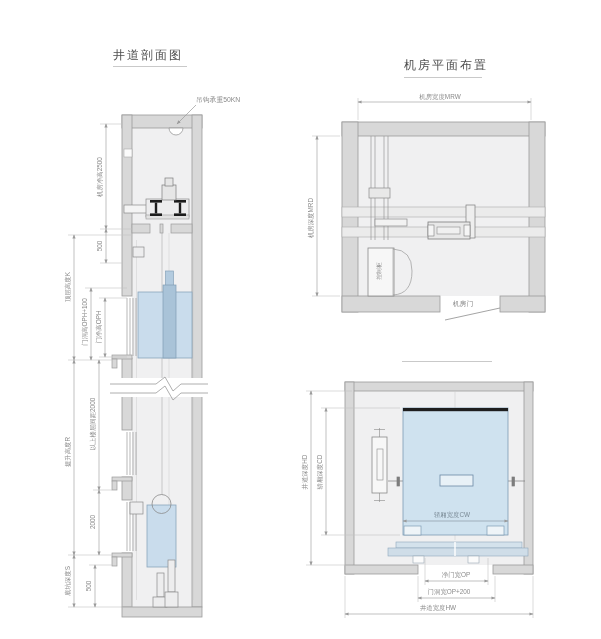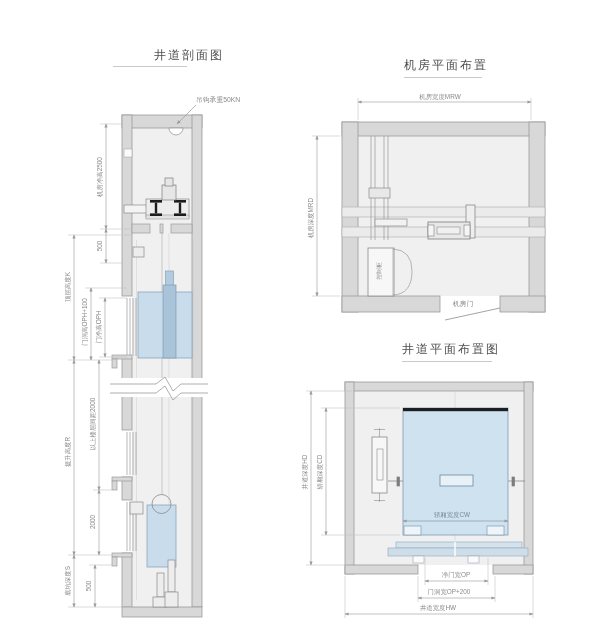--- a/index.html
+++ b/index.html
@@ -10,27 +10,26 @@
   svg{position:absolute;overflow:visible;}
   svg text{font-family:"Liberation Sans","DejaVu Sans",sans-serif;fill:#8a8a8a;}
   .dim{font-size:6.4px;}
   .lbl{font-size:6.8px;}
 </style>
 </head>
 <body>
 
 <div class="canvas">
 
-  <div class="view-title" style="left:113px;top:47px;margin-left:41px;">井道剖面图</div>
+  <div class="view-title" style="left:113px;top:47px;">井道剖面图</div>
   <div class="title-rule" style="left:113px;top:66px;width:74px;"></div>
 
   <div class="view-title" style="left:404px;top:57px;text-align:right;">机房平面布置</div>
   <div class="title-rule" style="left:404px;top:77px;width:78px;"></div>
 
-  <div class="view-title" style="left:402px;top:341px;">井道平面布置图</div>
   <div class="title-rule" style="left:402px;top:361px;width:90px;"></div>
 
   <svg style="left:55px;top:90px;" width="195" height="549" viewBox="55 90 195 549">
     <defs>
       <marker id="aS" markerWidth="7" markerHeight="7" refX="5.6" refY="3.5" orient="auto-start-reverse">
         <path d="M0.5,1.2 L6.2,3.5 L0.5,5.8 Z" fill="#9a9a9a"></path>
       </marker>
     </defs>
 
     <rect x="132" y="128" width="60" height="479" fill="#f0f0f1"></rect>

